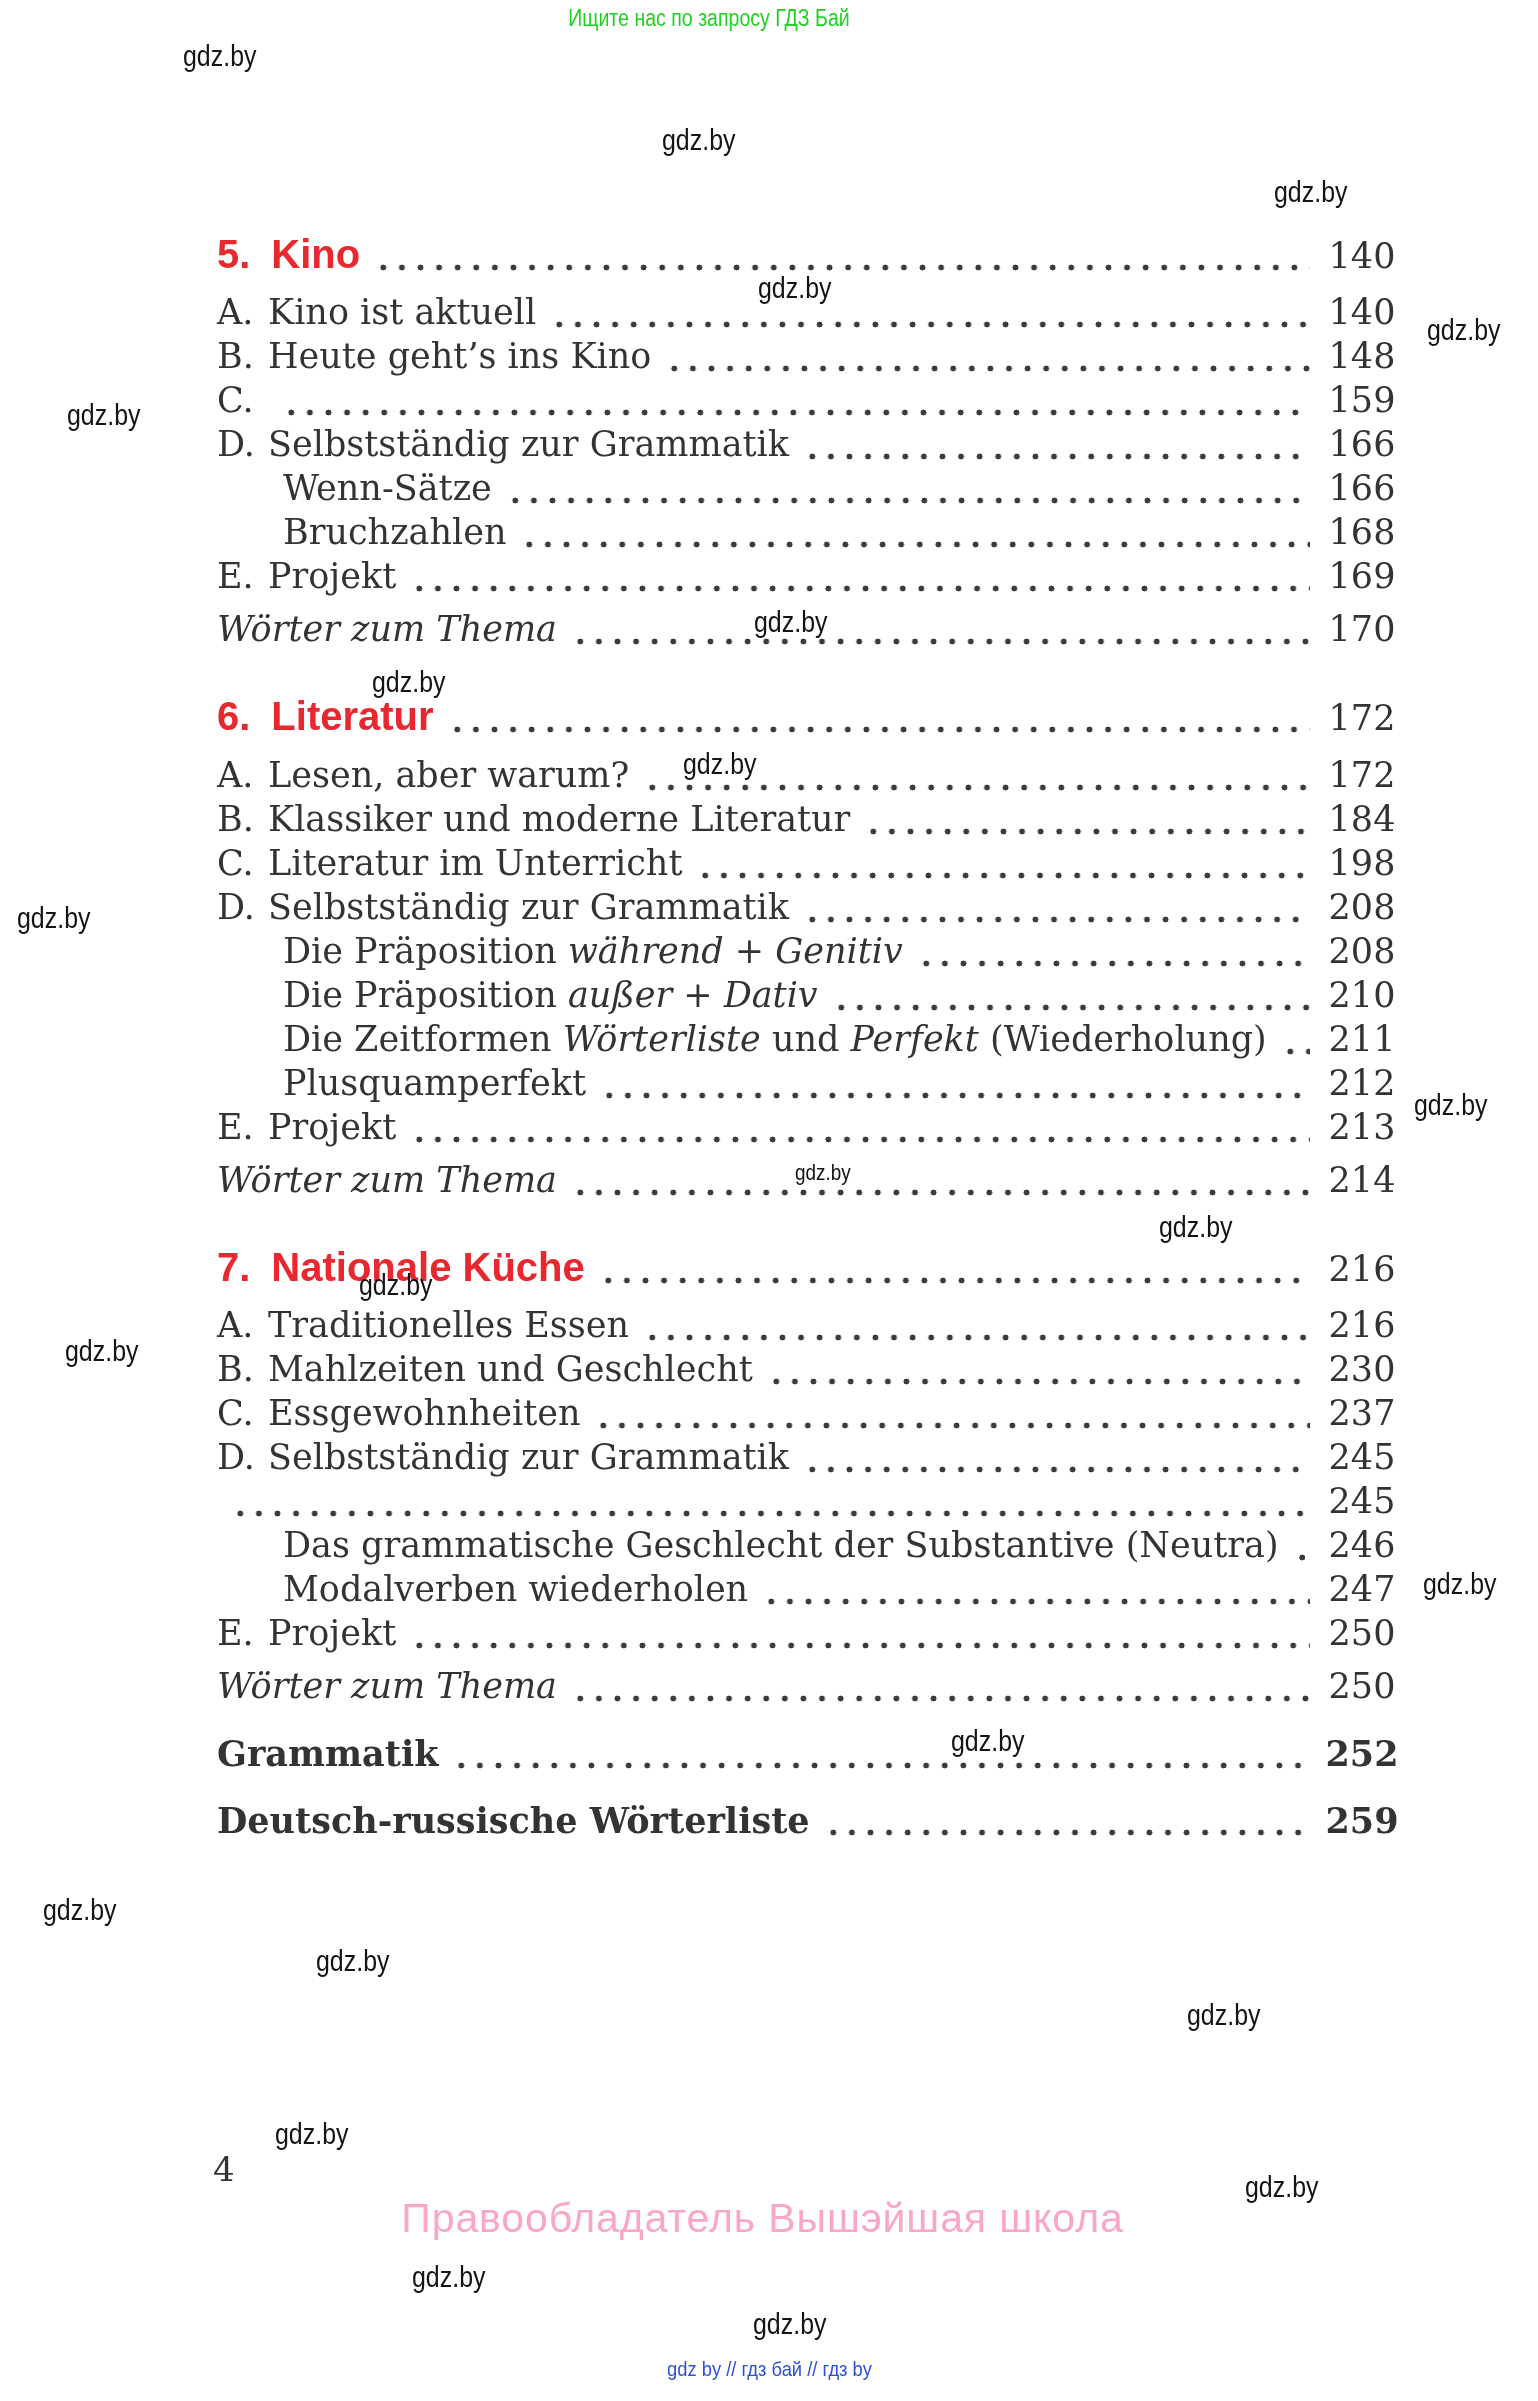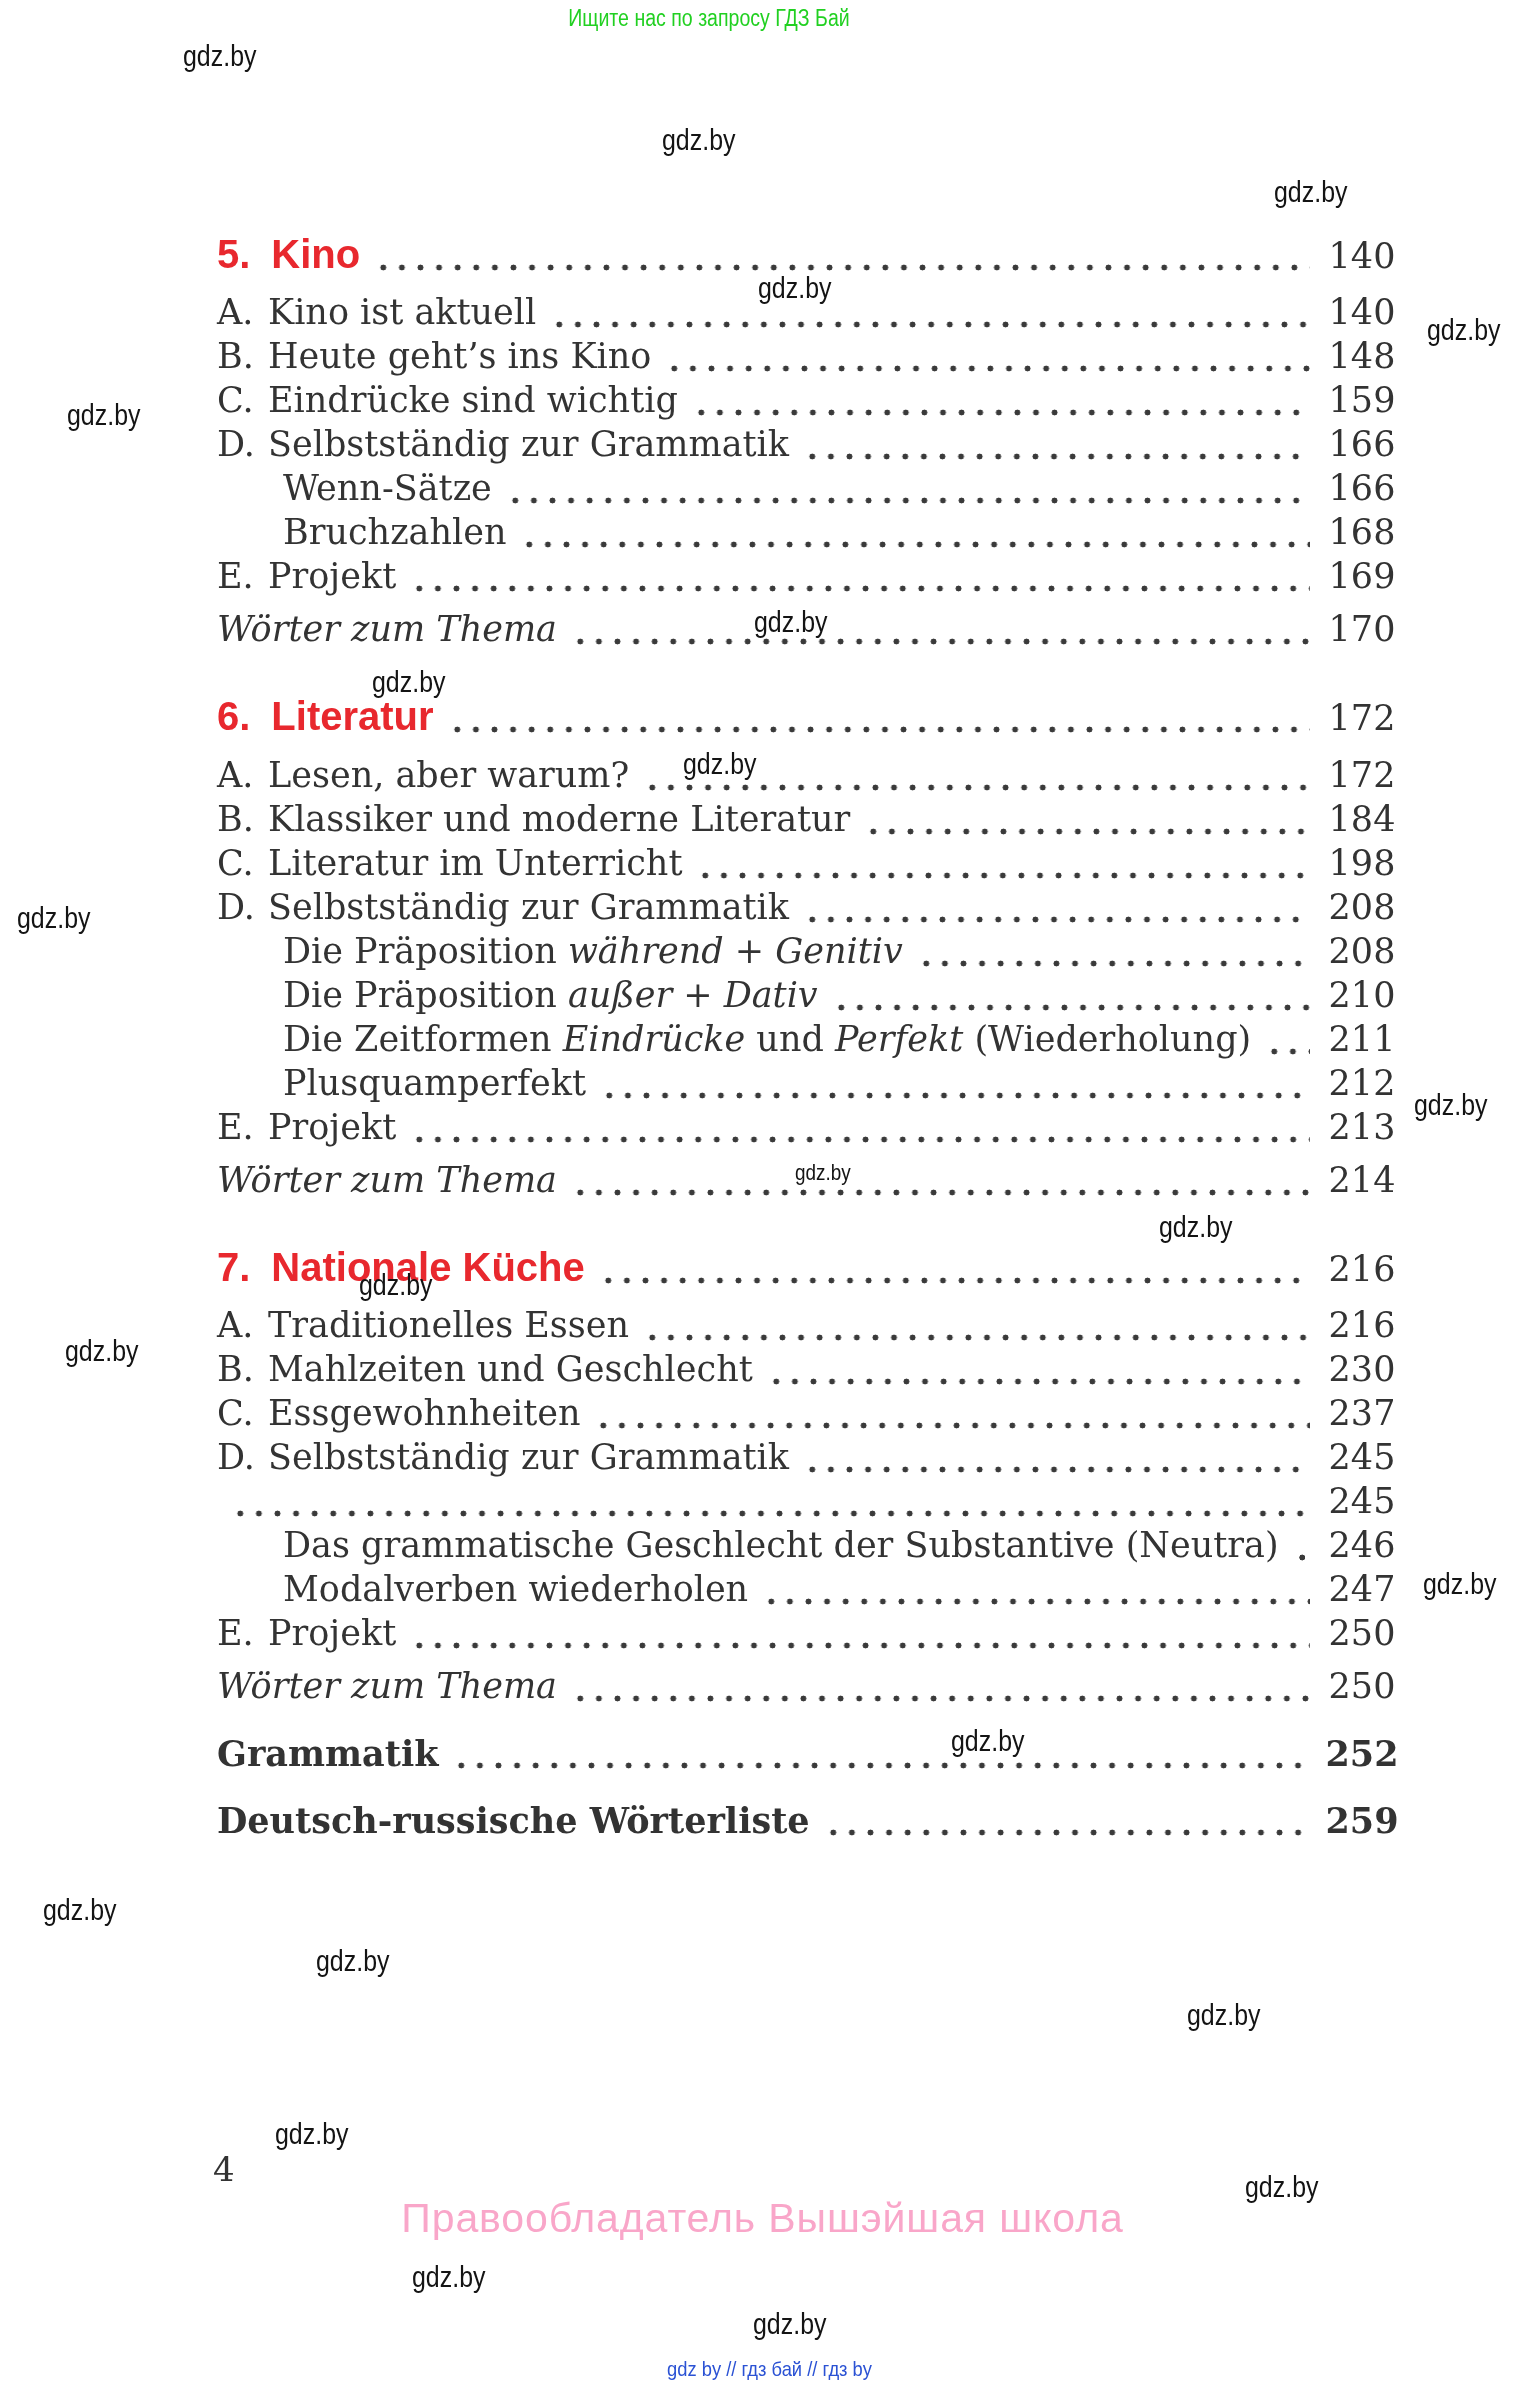--- a/index.html
+++ b/index.html
@@ -68,21 +68,20 @@
         <span class="pg">140</span>
       </div>
       <div class="row lettered">
         <span class="letter">B.</span>
         <span class="title"><span>Heute geht’s ins Kino</span></span>
         <div class="leader"></div>
         <span class="pg">148</span>
       </div>
       <div class="row lettered">
         <span class="letter">C.</span>
-        <span class="title"><span>Eindrücke sind wichtig</span></span>
         <div class="leader"></div>
         <span class="pg">159</span>
       </div>
       <div class="row lettered">
         <span class="letter">D.</span>
         <span class="title"><span>Selbstständig zur Grammatik</span></span>
         <div class="leader"></div>
         <span class="pg">166</span>
       </div>
       <div class="row sub">
@@ -140,21 +139,21 @@
         <span class="title"><span>Die Präposition </span><span class="it">während</span><span> + </span><span class="it">Genitiv</span></span>
         <div class="leader"></div>
         <span class="pg">208</span>
       </div>
       <div class="row sub">
         <span class="title"><span>Die Präposition </span><span class="it">außer</span><span> + </span><span class="it">Dativ</span></span>
         <div class="leader"></div>
         <span class="pg">210</span>
       </div>
       <div class="row sub">
-        <span class="title"><span>Die Zeitformen </span><span class="it">Eindrücke</span><span> und </span><span class="it">Perfekt</span><span> (Wiederholung)</span></span>
+        <span class="title"><span>Die Zeitformen </span><span class="it">Wörterliste</span><span> und </span><span class="it">Perfekt</span><span> (Wiederholung)</span></span>
         <div class="leader"></div>
         <span class="pg">211</span>
       </div>
       <div class="row sub">
         <span class="title"><span>Plusquamperfekt</span></span>
         <div class="leader"></div>
         <span class="pg">212</span>
       </div>
       <div class="row lettered">
         <span class="letter">E.</span>

